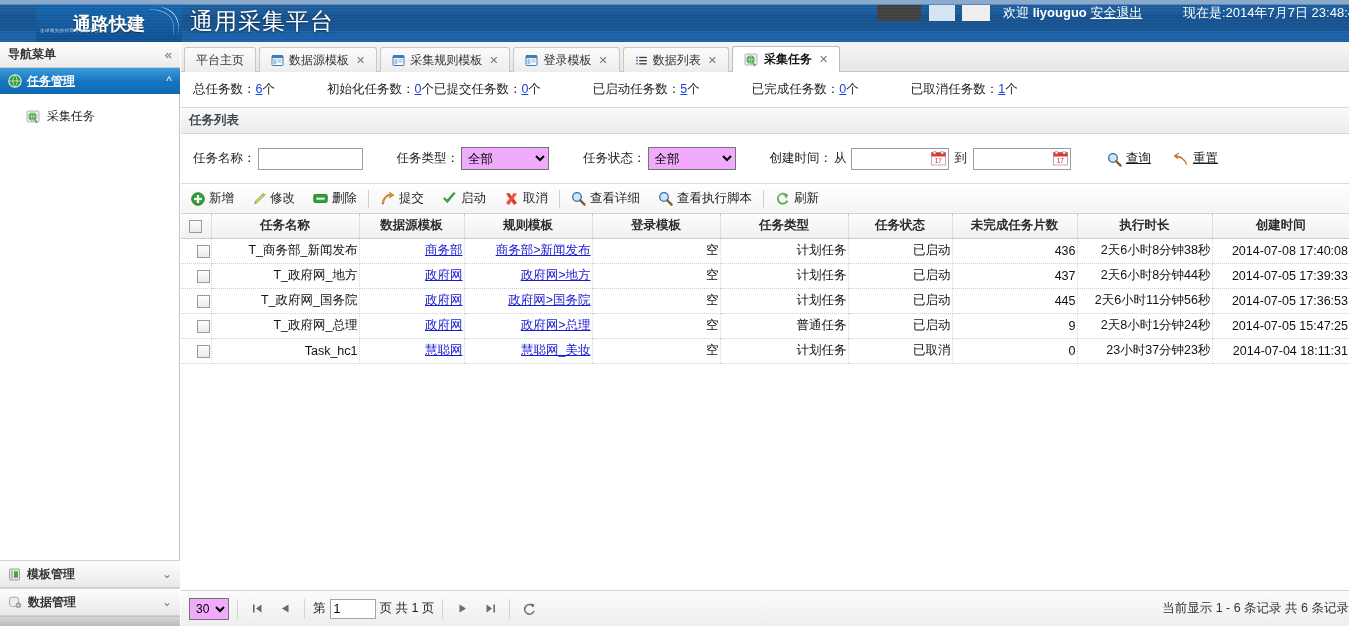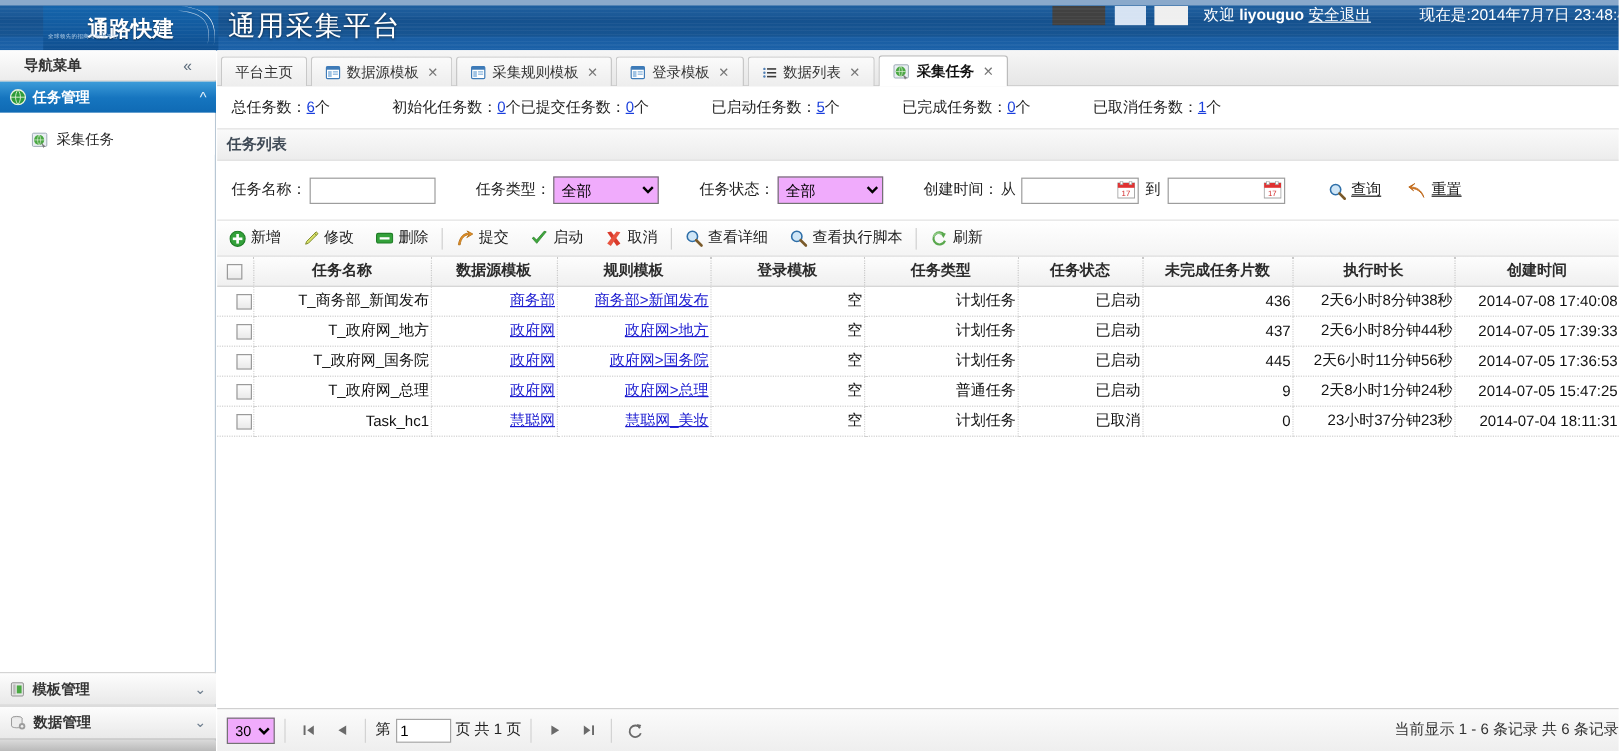--- a/index.html
+++ b/index.html
@@ -73,33 +73,33 @@
 
   
   .sidebar{
     position:absolute; left:0; top:0; width:180px; height:584px;
     background:#fff; border-right:1px solid #b8c7d4;
   }
   .side-head{
     height:26px; width:180px;
     background: linear-gradient(to bottom,#fdfdfd,#ececec);
     border-bottom:1px solid #c9c9c9;
-    display:flex; align-items:center; padding:0 20px;
+    display:flex; align-items:center; padding:0 8px;
     justify-content:space-between;
   }
   .side-head-title{ font-weight:bold; font-size:12px; color:#333; }
   .side-collapse{ color:#5a6a7a; font-size:13px; cursor:pointer; }
 
   .grp-active{
     height:26px; width:180px;
     background: linear-gradient(to bottom,#3d9cd9 0%, #1675bf 52%, #0f6ab4 100%);
     display:flex; align-items:center; padding:0 8px;
     justify-content:space-between; color:#fff; cursor:pointer;
   }
-  .grp-active .lbl{ font-weight:bold; font-size:12px; display:flex; align-items:center; gap:5px;}
+  .grp-active .lbl{ font-weight:bold; font-size:12px; display:flex; align-items:center; gap:5px;text-decoration:underline;}
   .grp-body{ background:#fff; padding:10px 0 0 0; }
   .tree-item{
     display:flex; align-items:center; gap:6px;
     padding:4px 0 4px 26px; cursor:pointer; font-size:12px; color:#222;
   }
   .grp-collapsed{
     height:28px; width:180px;
     background: linear-gradient(to bottom,#fdfdfd,#e9e9e9);
     border-top:1px solid #d4d4d4; border-bottom:1px solid #d0d0d0;
     display:flex; align-items:center; padding:0 8px;

